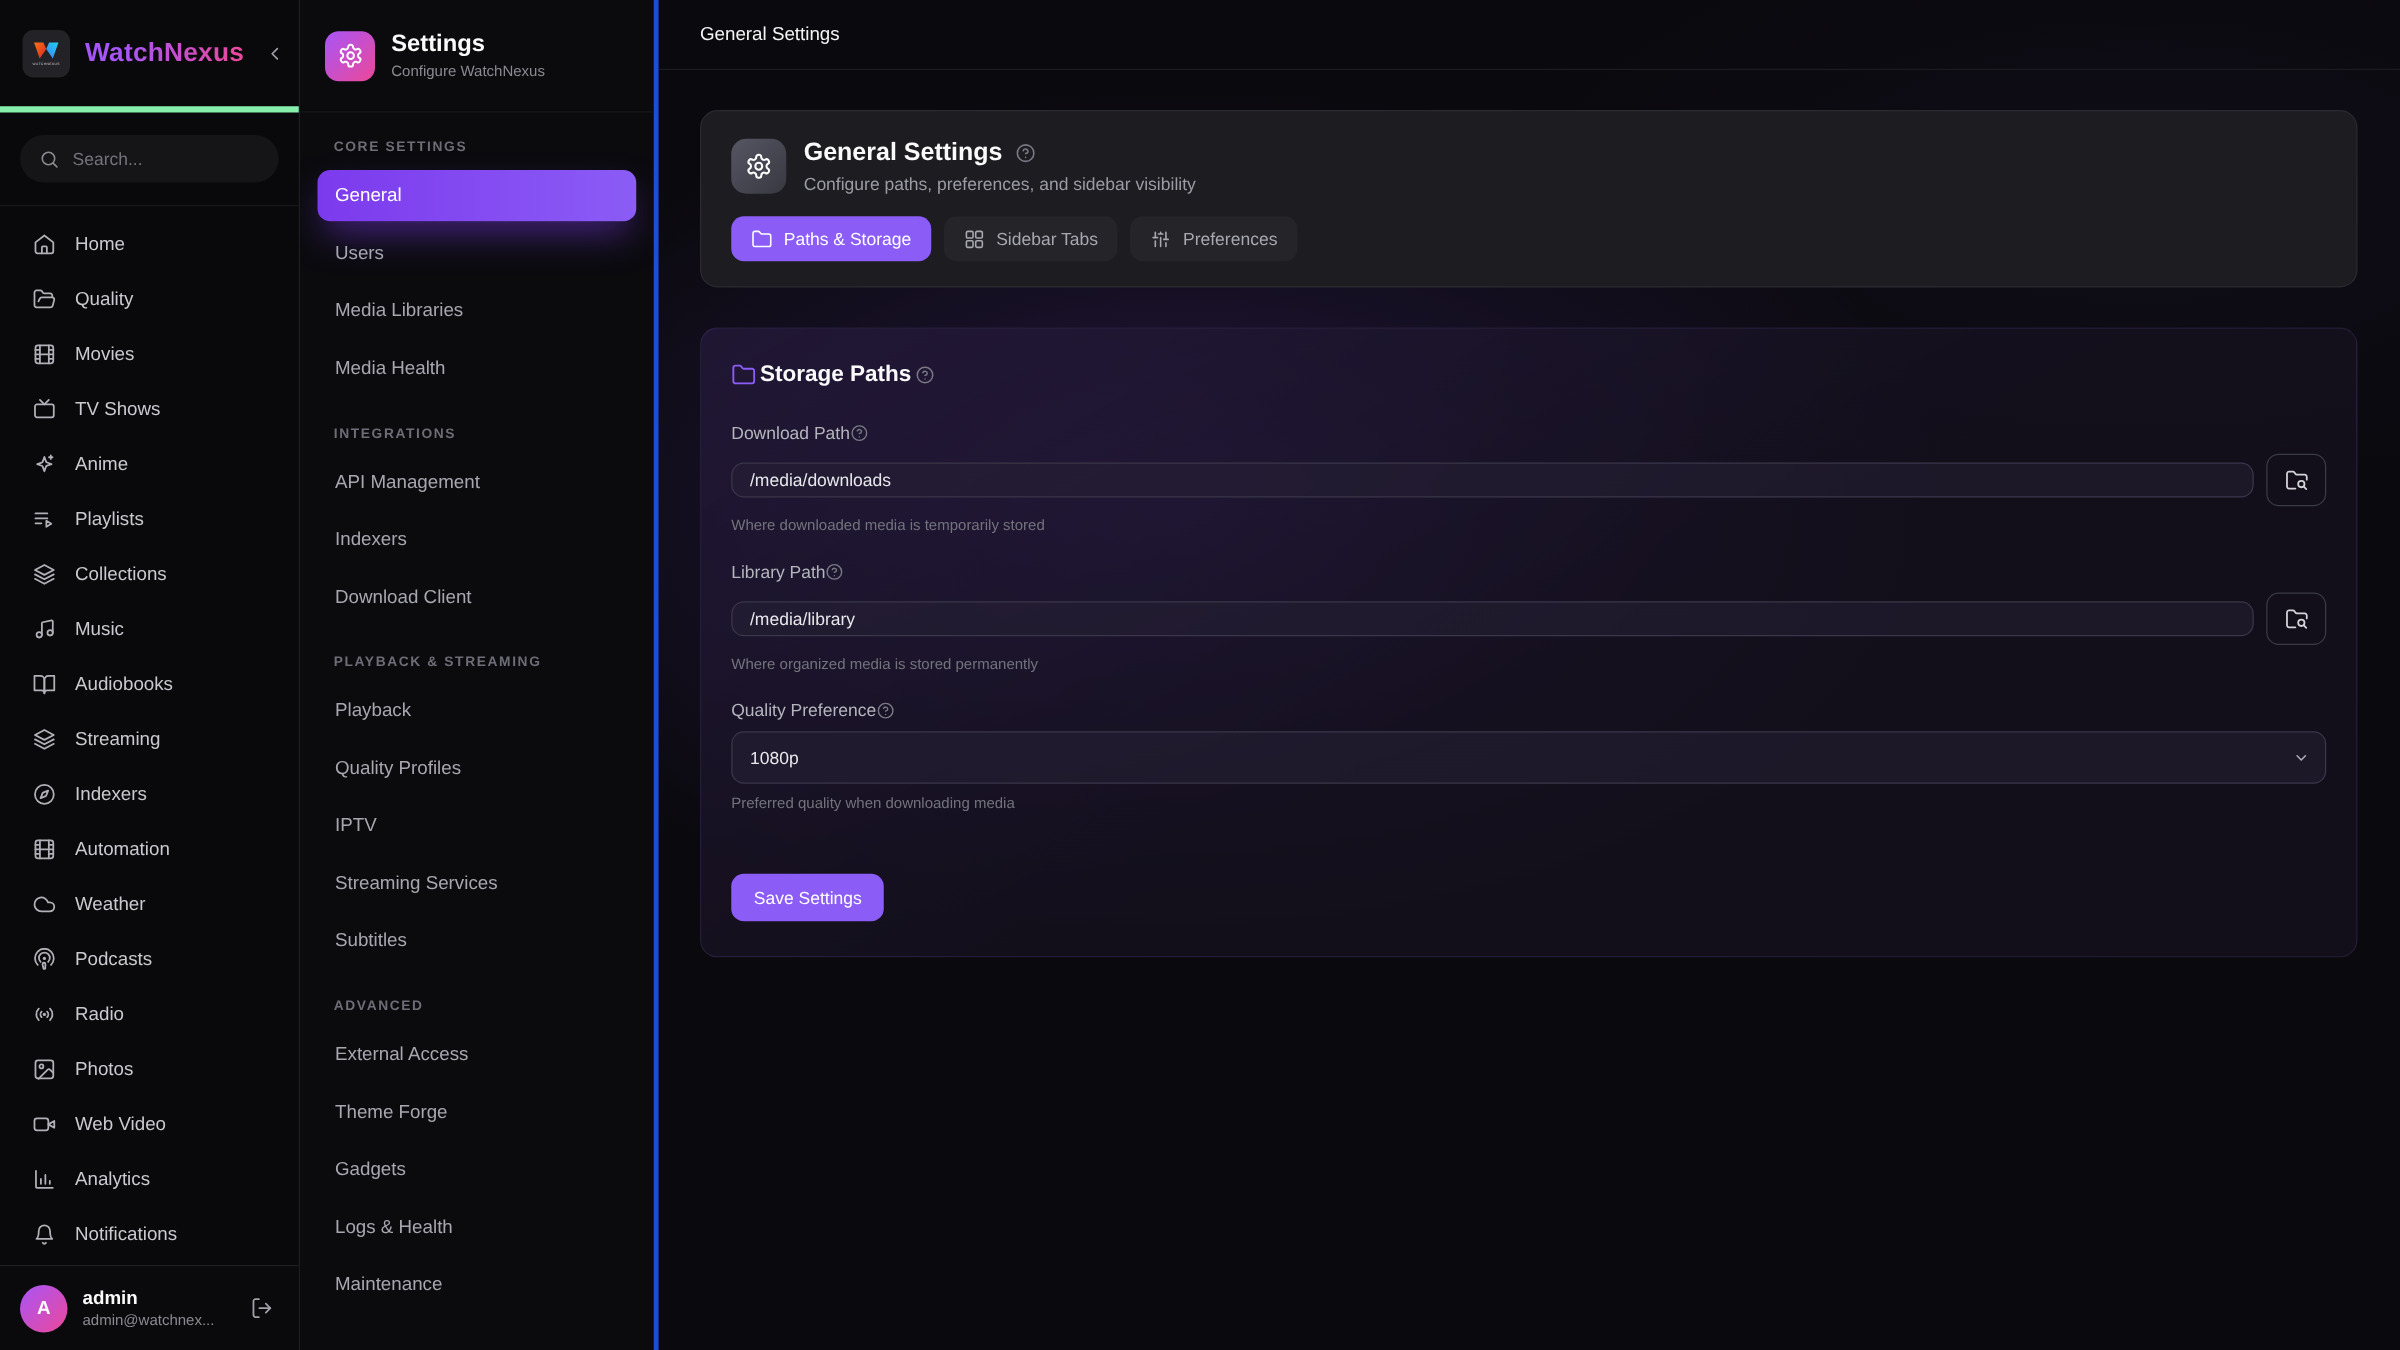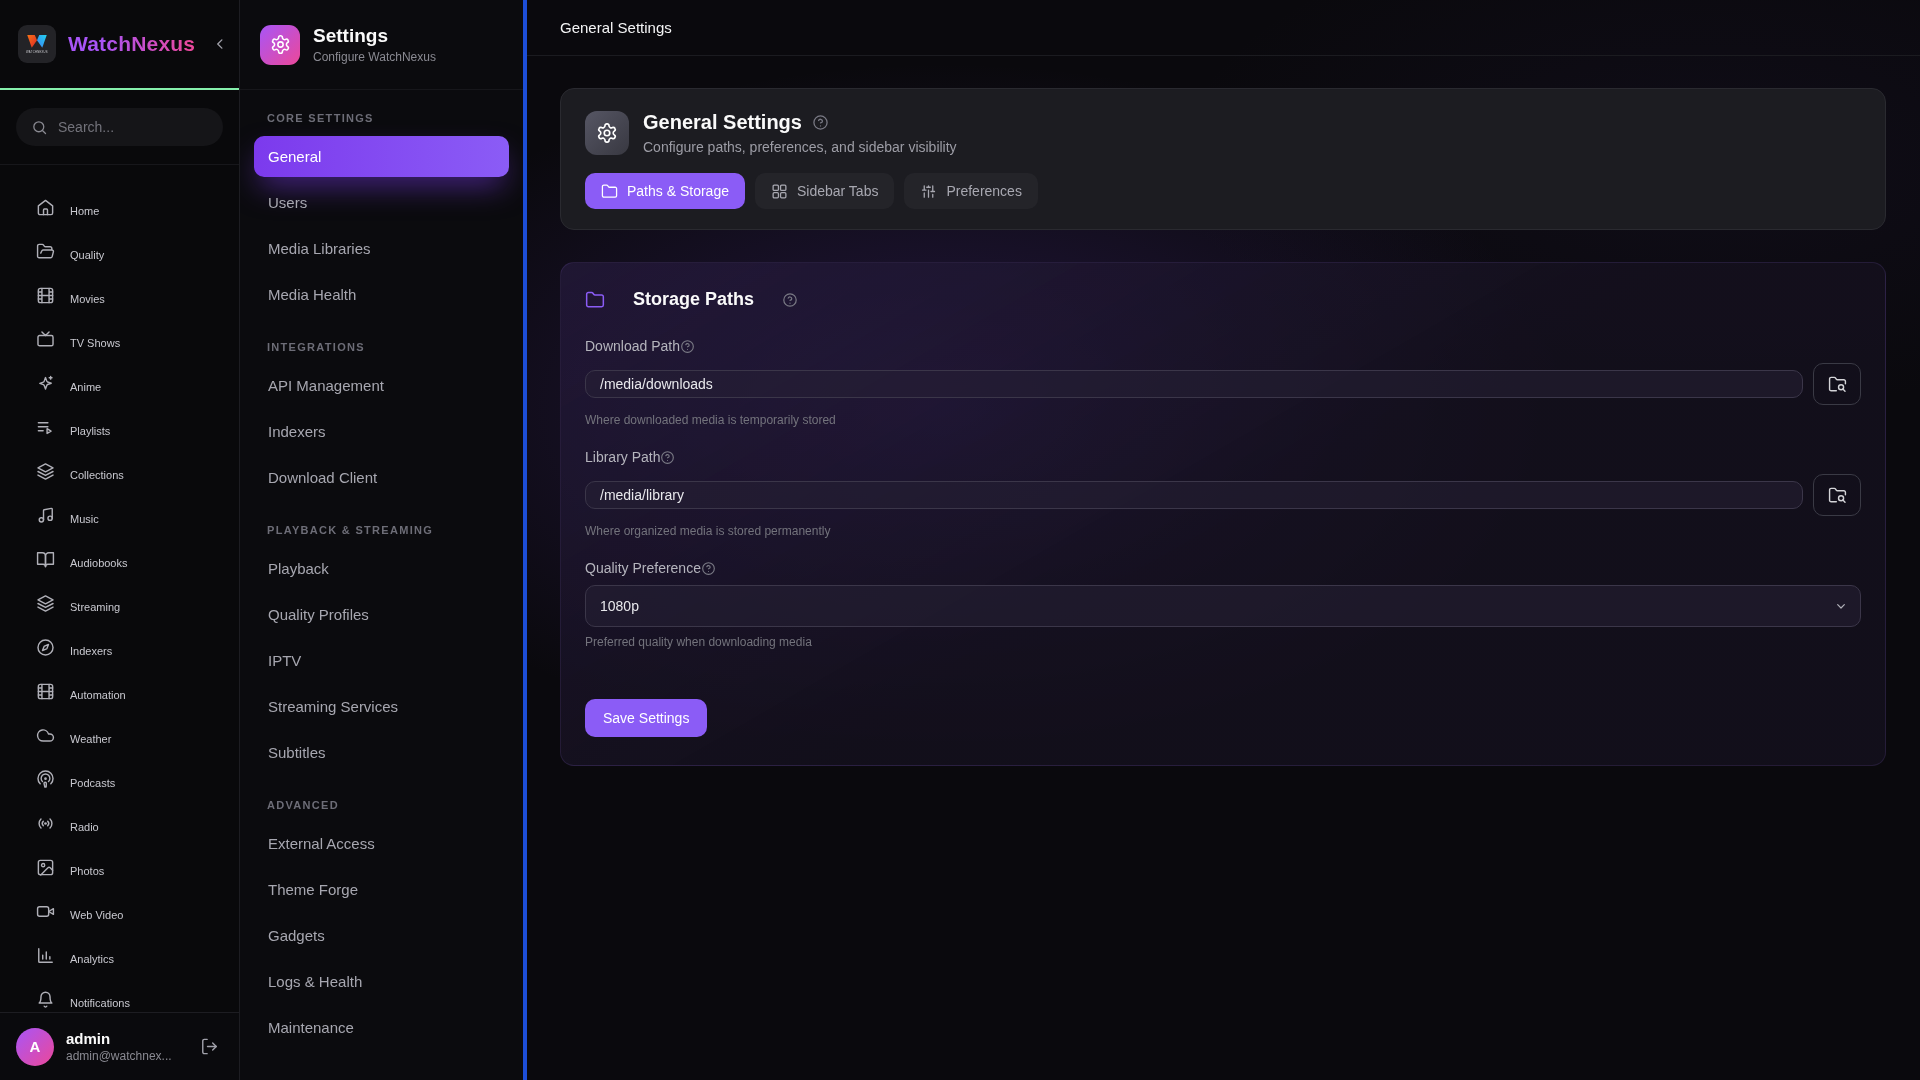--- a/index.html
+++ b/index.html
@@ -5,31 +5,31 @@
   * { margin:0; padding:0; box-sizing:border-box; }
   html,body { width:1920px; height:1080px; overflow:hidden; }
   body {
     font-family:"Liberation Sans","DejaVu Sans",sans-serif;
     background:#060608; color:#e4e4e7; display:flex;
   }
   svg { display:block; }
 
   
   .sidebar { width:240px; flex:none; background:#09090b; border-right:1px solid #1d1d22; display:flex; flex-direction:column; }
-  .brand-row { height:90px; display:flex; align-items:center; gap:12px; padding:0 18px; border-bottom:2px solid #86efac; }
+  .brand-row { height:90px; display:flex; align-items:center; gap:12px; padding:0 18px; border-bottom:5px solid #86efac; }
   .logo-box { width:38px; height:38px; border-radius:9px; background:#232327; display:grid; place-items:center; flex:none; }
   .brand-name { font-size:21px; font-weight:700; letter-spacing:.2px;
     background:linear-gradient(90deg,#a855f7 25%,#ec4899); -webkit-background-clip:text; background-clip:text; color:transparent; }
   .collapse-btn { margin-left:auto; background:none; border:none; color:#a1a1aa; cursor:pointer; padding:4px; }
   .search-wrap { padding:18px 16px; border-bottom:1px solid #17171b; }
   .search-box { height:38px; background:#151518; border-radius:999px; display:flex; align-items:center; gap:10px; padding:0 15px; color:#8a8a92; }
   .search-box input { flex:1; background:transparent; border:none; outline:none; color:#d4d4d8; font-size:14px; font-family:inherit; min-width:0; }
   .search-box input::placeholder { color:#73737b; }
   .nav-list { flex:1; overflow:hidden; padding-top:8px; }
-  .nav-item { height:44px; display:flex; align-items:flex-end; gap:15px; padding:0 36px; color:#c9c9d0; font-size:11px; cursor:pointer; }
+  .nav-item { height:44px; display:flex; align-items:center; gap:15px; padding:0 26px; color:#c9c9d0; font-size:15px; cursor:pointer; }
   .nav-icon { color:#b0b0b8; flex:none; }
   .user-panel { flex:none; height:68px; border-top:1px solid #1d1d22; display:flex; align-items:center; gap:12px; padding:0 16px; background:#0a0a0d; }
   .avatar { width:38px; height:38px; border-radius:50%; background:linear-gradient(135deg,#a855f7,#ec4899); display:grid; place-items:center; color:#fff; font-weight:700; font-size:15px; flex:none; }
   .user-meta { flex:1; min-width:0; }
   .user-name { font-size:15px; font-weight:700; color:#fafafa; }
   .user-email { font-size:12px; color:#8a8a92; white-space:nowrap; overflow:hidden; text-overflow:ellipsis; margin-top:2px; }
   .logout-btn { background:none; border:none; color:#a1a1aa; cursor:pointer; padding:4px; flex:none; }
 
   
   .settings-sidebar { width:287px; flex:none; background:#0b0b0e; border-right:4px solid #1d4ed8; display:flex; flex-direction:column; overflow:hidden; }
@@ -58,21 +58,21 @@
   .hc-title-row { display:flex; align-items:center; gap:10px; }
   .hc-title { font-size:20px; font-weight:700; color:#fafafa; }
   .help-ic { color:#7a7a85; display:inline-flex; }
   .hc-sub { font-size:14px; color:#9c9ca5; margin-top:5px; }
   .tabs { display:flex; gap:10px; margin-top:18px; }
   .tab { height:36px; padding:0 16px; border:none; border-radius:10px; display:inline-flex; align-items:center; gap:9px; font-size:14px; font-family:inherit; background:#242429; color:#a8a8b1; cursor:pointer; }
   .tab.active { background:#8b5cf6; color:#fff; }
 
   .storage-card { margin-top:32px; background:linear-gradient(150deg, rgba(86,58,148,.20), rgba(22,18,32,.55) 52%), rgba(20,16,29,.45);
     border:1px solid rgba(128,100,200,.16); border-radius:14px; padding:26px 24px 28px; }
-  .sp-title-row { display:flex; align-items:center; gap:28px; margin-bottom:28px; }
+  .sp-title-row { display:flex; align-items:center; gap:3px; margin-bottom:28px; }
   .sp-folder { color:#8b5cf6; display:inline-flex; }
   .sp-title { font-size:18px; font-weight:700; color:#fafafa; }
   .field { margin-bottom:22px; }
   .field-label-row { display:flex; align-items:center; gap:0; margin-bottom:9px; font-size:14px; color:#b5b5bd; }
   .input-row { display:flex; gap:10px; align-items:center; }
   .text-input { flex:1; height:28px; background:rgba(38,33,52,.55); border:1px solid #3b3649; border-radius:10px; padding:0 14px; color:#e8e8ec; font-size:14px; font-family:inherit; outline:none; min-width:0; }
   .browse-btn { width:48px; height:42px; flex:none; background:transparent; border:1px solid #3a3a45; border-radius:10px; color:#d4d4d8; display:grid; place-items:center; cursor:pointer; }
   .helper { font-size:12px; color:#73737c; margin-top:8px; }
   .select-wrap { position:relative; }
   .select-wrap select { width:100%; height:42px; appearance:none; -webkit-appearance:none; background:rgba(38,33,52,.55); border:1px solid #3b3649; border-radius:10px; padding:0 14px; color:#e8e8ec; font-size:14px; font-family:inherit; outline:none; cursor:pointer; }

